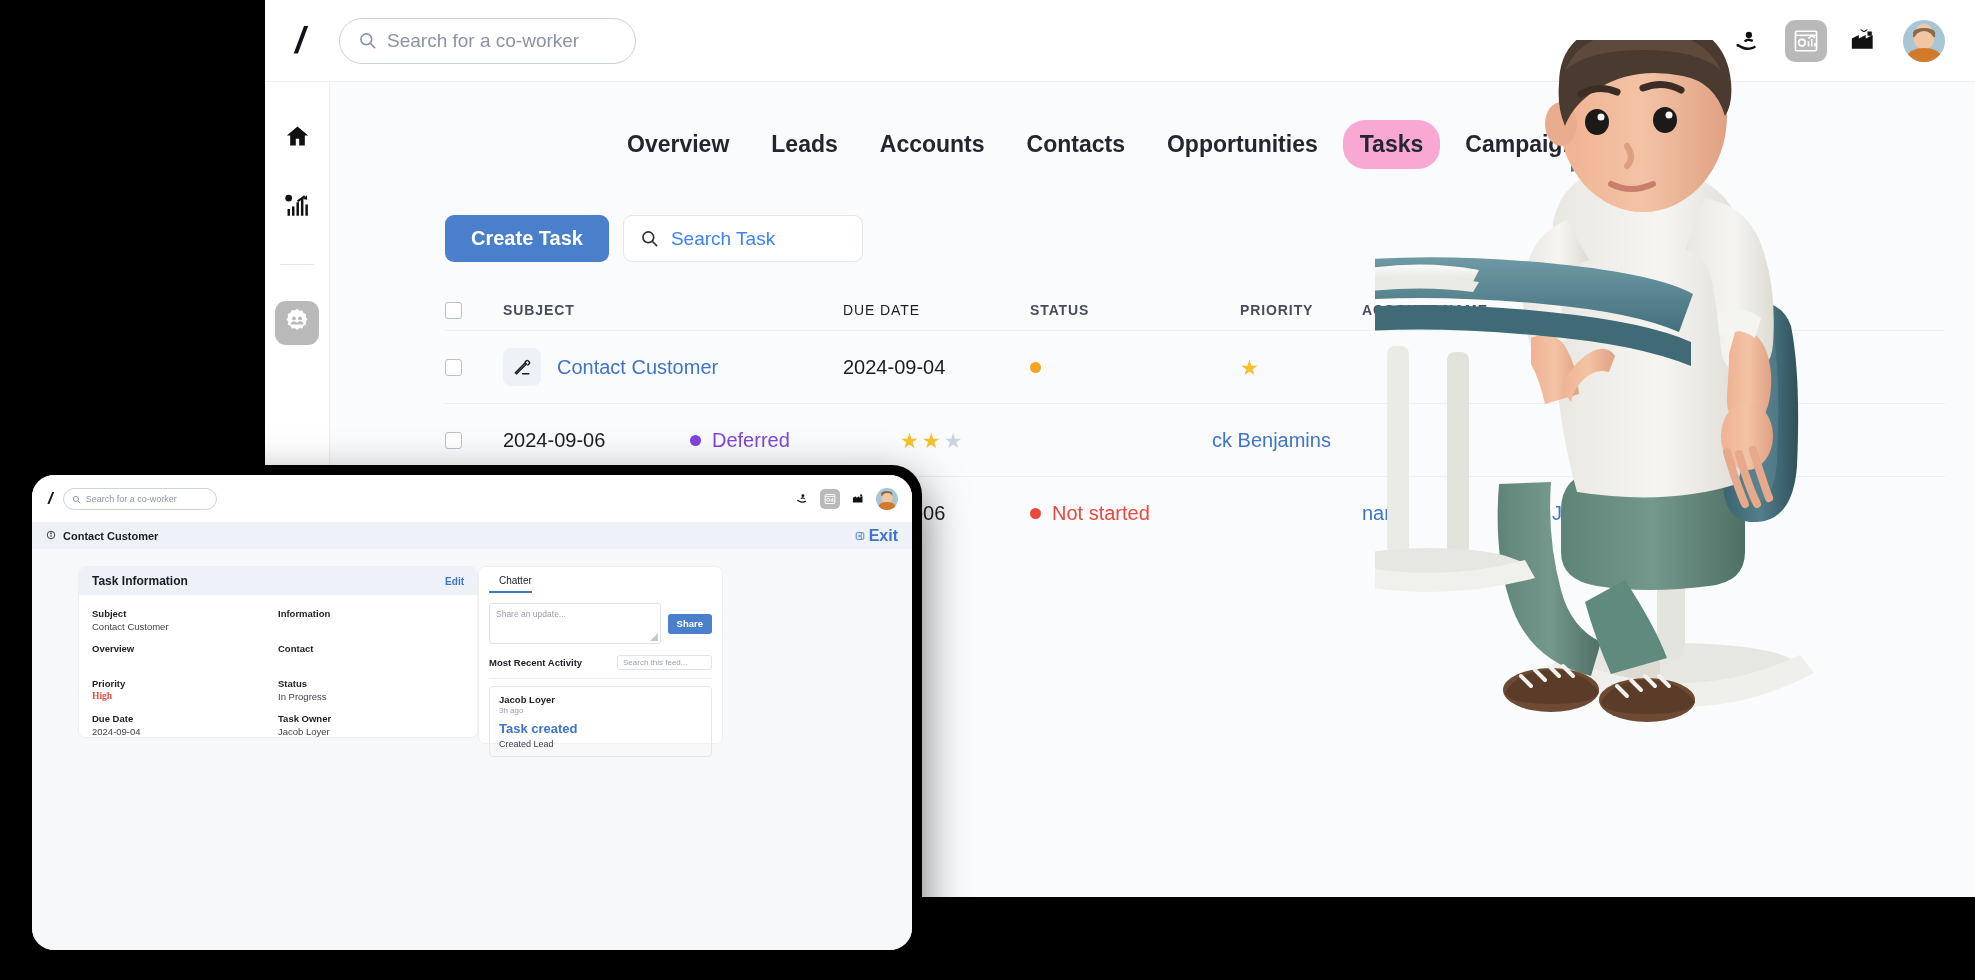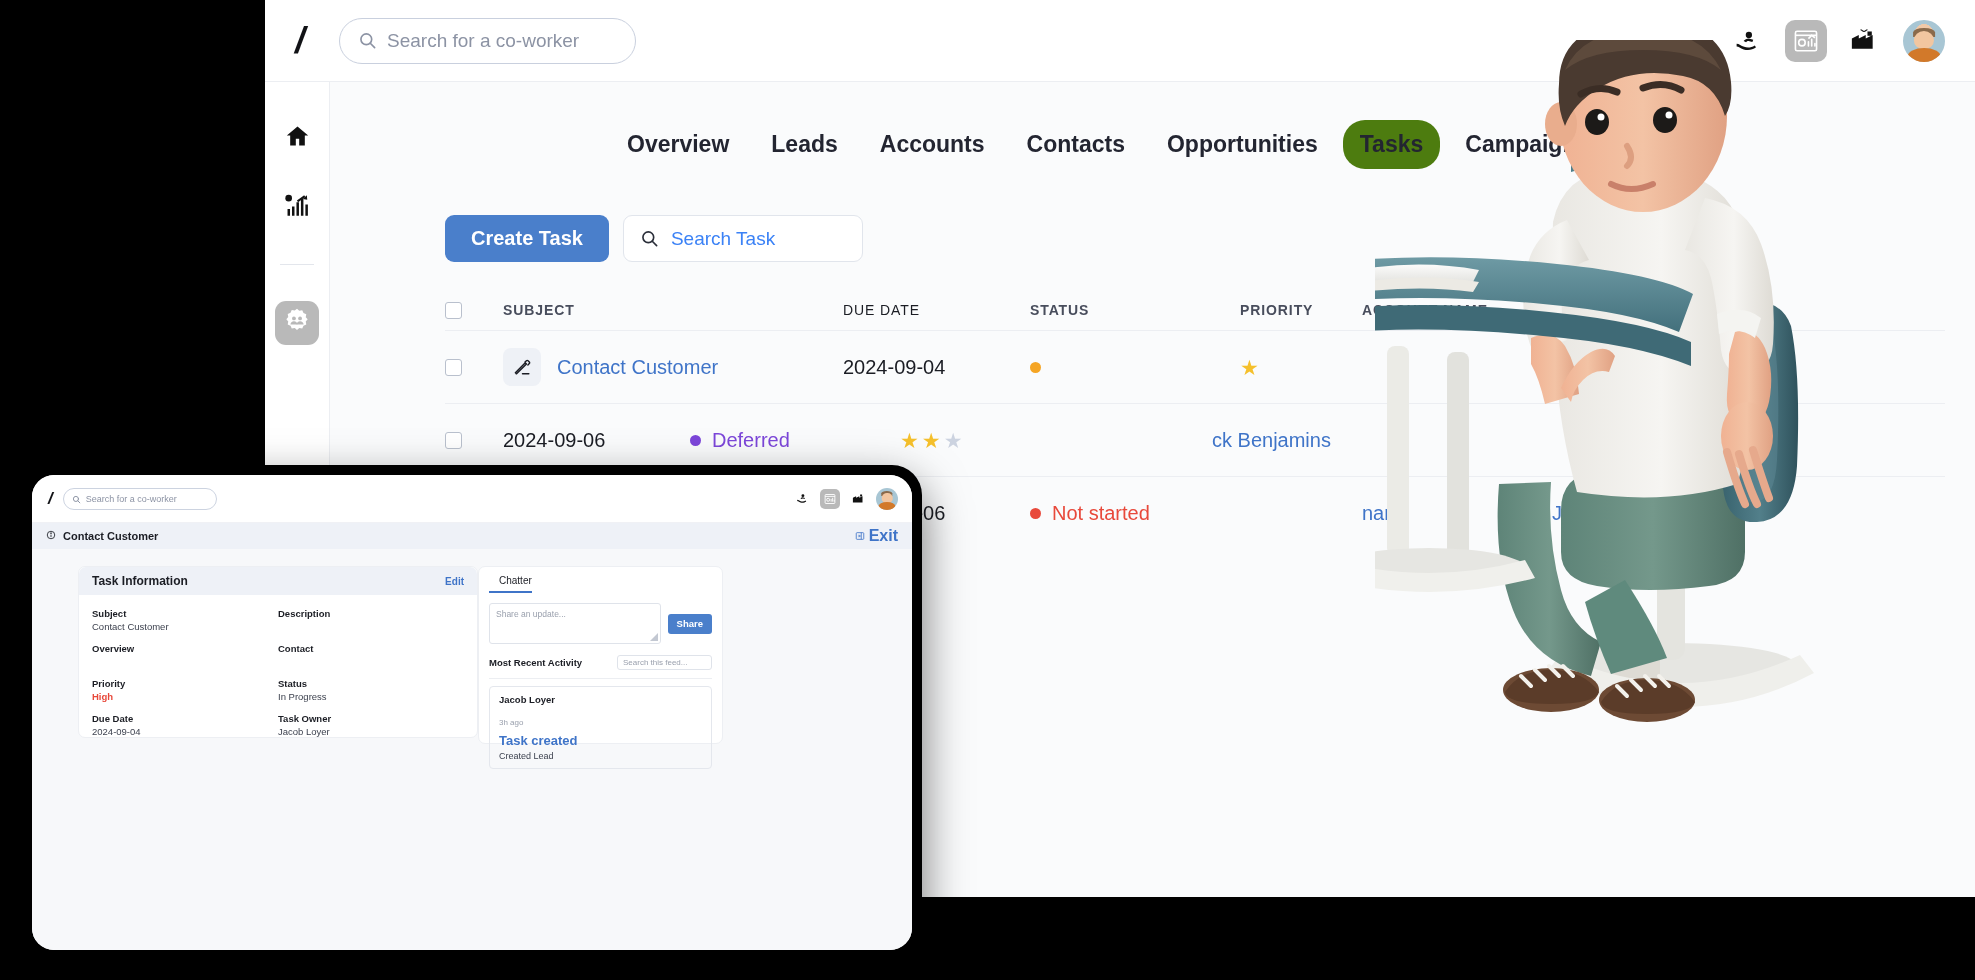--- a/index.html
+++ b/index.html
@@ -75,21 +75,21 @@
     position: absolute; left: 65px; top: 82px; right: 0; bottom: 0;
     background: #fafbfc;
     overflow: hidden;
   }
   #nav-tabs {
     display: flex; align-items: center; gap: 8px;
     padding: 38px 0 0 280px;
     font-size: 23px; font-weight: 600; color: #232531;
   }
   .tab { padding: 11px 17px; border-radius: 22px; white-space: nowrap; }
-  .tab.active { background: #4d7c0f; text-align: right; }
+  .tab.active { background: #f9a8d4; text-align: right; }
 
   #toolbar-row { display:flex; align-items:center; gap: 14px; padding: 46px 0 0 115px; }
   #create-task-btn {
     background: #4a7fcb; color:#fff; border:none;
     font-size: 20px; font-weight: 700; font-family: inherit;
     padding: 0 26px; height: 47px; border-radius: 9px; cursor:pointer;
   }
   #search-task {
     width: 240px; height: 47px; background:#fff;
     border: 1px solid #e1e5ec; border-radius: 9px;
@@ -161,36 +161,36 @@
     display:flex; align-items:center; padding: 0 13px;
     font-size: 12px; font-weight:700; color:#1b1d24;
   }
   #task-info-head .edit { margin-left:auto; color:#3f74c8; font-weight:600; font-size:10px; }
   #task-info-grid {
     display: grid; grid-template-columns: 1fr 1fr; gap: 11px 0;
     padding: 13px 13px 0 13px;
   }
   .fl { font-size: 9.5px; font-weight: 700; color:#1b1d24; }
   .fv { font-size: 9.5px; color:#3d424f; margin-top: 2px; min-height: 11px; }
-  .fv.high { color:#e8493b; font-weight:700; }
+  .fv.high { color:#e8493b; font-weight:700;font-family:Liberation Serif, serif; }
 
   #chatter-panel { width: 245px; height: 178px; background:#fff; border:1px solid #edeff3; border-radius:7px; padding: 0; }
   #chatter-tab { font-size:10px; color:#1b1d24; padding: 8px 0 5px 10px; border-bottom: 2px solid #3f74c8; display:inline-block; margin-left:10px; }
   .chatter-inner { padding: 0 10px; }
   #share-row { display:flex; gap: 7px; margin-top: 10px; }
   #share-box { flex:1; height: 41px; border:1px solid #dfe3ea; border-radius:3px; padding: 5px 6px; font-size:8.5px; color:#9aa0ad; position:relative; }
   #share-box:after { content:""; position:absolute; right:2px; bottom:2px; width:0;height:0; border-left:4px solid transparent; border-top:4px solid transparent; border-right:4px solid #c3c8d2; border-bottom:4px solid #c3c8d2; }
   #share-btn { background:#4a7fcb; color:#fff; font-size:9.5px; font-weight:700; border:none; border-radius:3px; padding: 0 9px; height: 20px; align-self:center; cursor:pointer; font-family:inherit;}
   #feed-row { display:flex; align-items:center; margin-top: 11px; }
   #feed-title { font-size: 9.5px; font-weight:700; color:#1b1d24; }
   #feed-search { margin-left:auto; width: 95px; height: 15px; border:1px solid #dfe3ea; border-radius:3px; font-size:8px; color:#9aa0ad; display:flex; align-items:center; padding: 0 5px;}
   #feed-div { height:1px; background:#eceef2; margin: 8px 0 7px; }
   #feed-card { border:1px solid #e4e7ed; border-radius:4px; padding: 7px 9px; }
   .fc-name { font-size: 9.5px; font-weight:700; color:#1b1d24; }
-  .fc-time { font-size: 8px; color:#9aa0ad; margin-top:13px; }
+  .fc-time { font-size: 8px; color:#9aa0ad; margin-top:1px; }
   .fc-link { font-size: 13px; font-weight:700; color:#3f74c8; margin-top: 6px; }
   .fc-text { font-size: 9px; color:#3d424f; margin-top: 3px; }
 </style>
 </head>
 <body>
 
 <div id="main-window">
 
   <div id="main-topbar">
     <div class="brand-logo">/</div>
@@ -544,21 +544,21 @@
         <div id="task-info-head">
           <span>Task Information</span>
           <span class="edit">Edit</span>
         </div>
         <div id="task-info-grid">
           <div>
             <div class="fl">Subject</div>
             <div class="fv">Contact Customer</div>
           </div>
           <div>
-            <div class="fl">Description</div>
+            <div class="fl">Information</div>
             <div class="fv"></div>
           </div>
           <div>
             <div class="fl">Overview</div>
             <div class="fv"></div>
           </div>
           <div>
             <div class="fl">Contact</div>
             <div class="fv"></div>
           </div>

